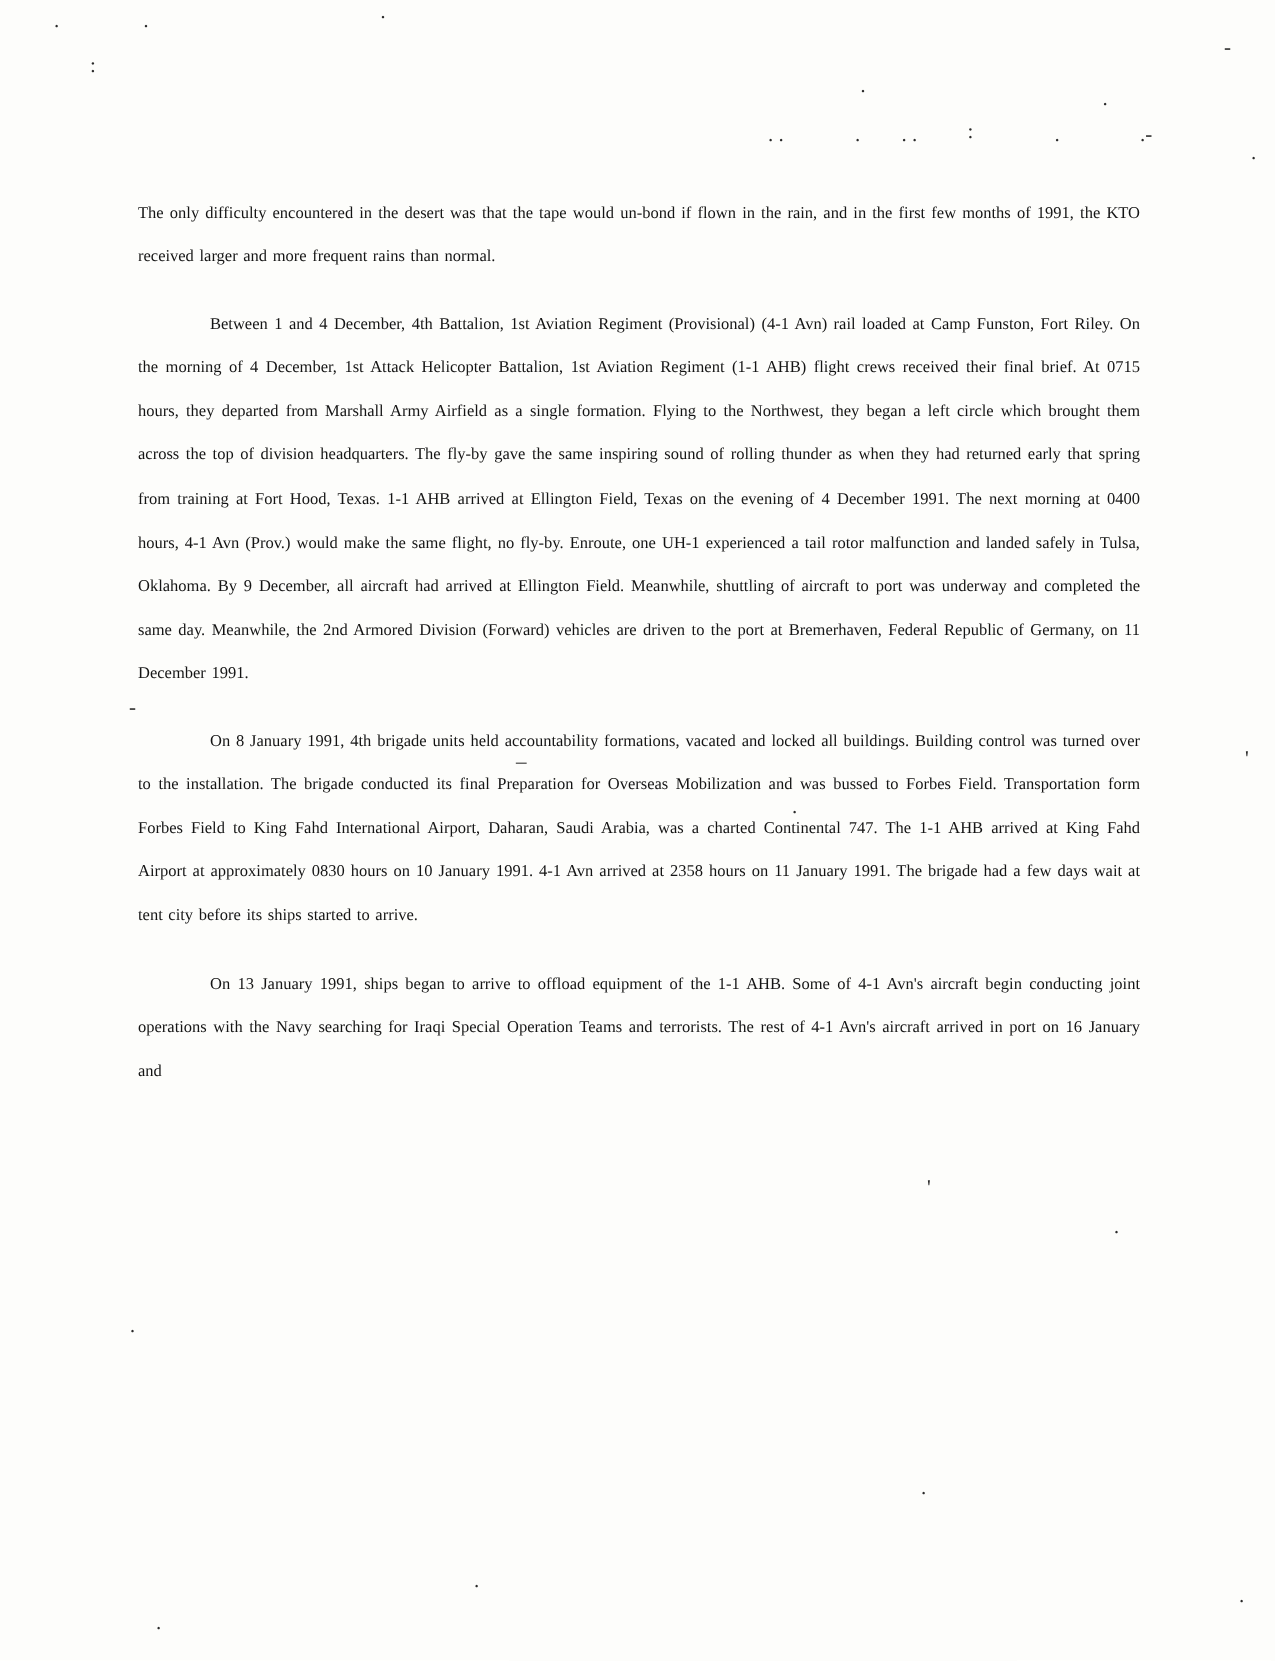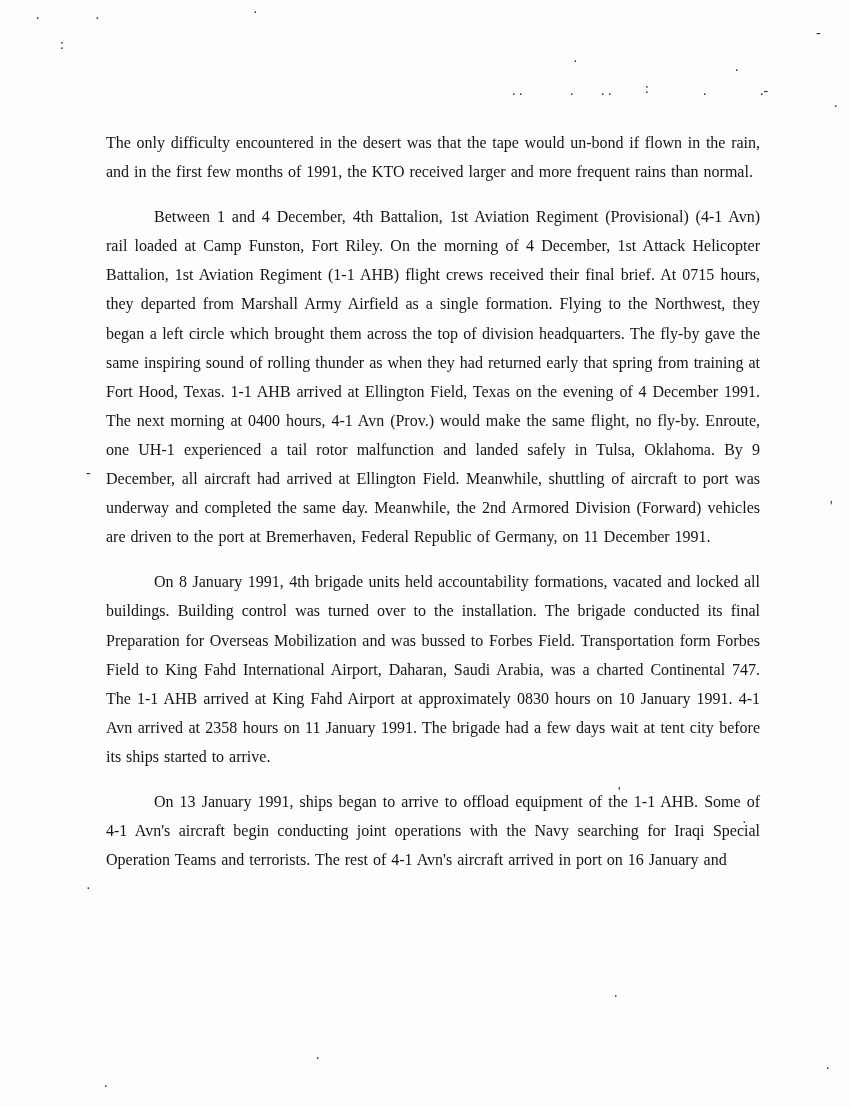--- a/index.html
+++ b/index.html
@@ -17,24 +17,24 @@
     font-family: "Liberation Serif", "DejaVu Serif", serif;
     color: #141414;
   }
   .text-block {
     position: absolute;
     left: 92px;
     top: 128px;
     width: 668px;
   }
   .para {
-    font-size: 16px;
+    font-size: 11px;
     line-height: 29.1px;
     text-align: justify;
-    margin: 0 0 16px 14px;
+    margin: 0 0 16px 0;
     word-spacing: 1px;
   }
   .para.indent {
     text-indent: 48px;
   }
   .artifact {
     position: absolute;
     font-size: 14px;
     line-height: 14px;
     color: #2a2a2a;

